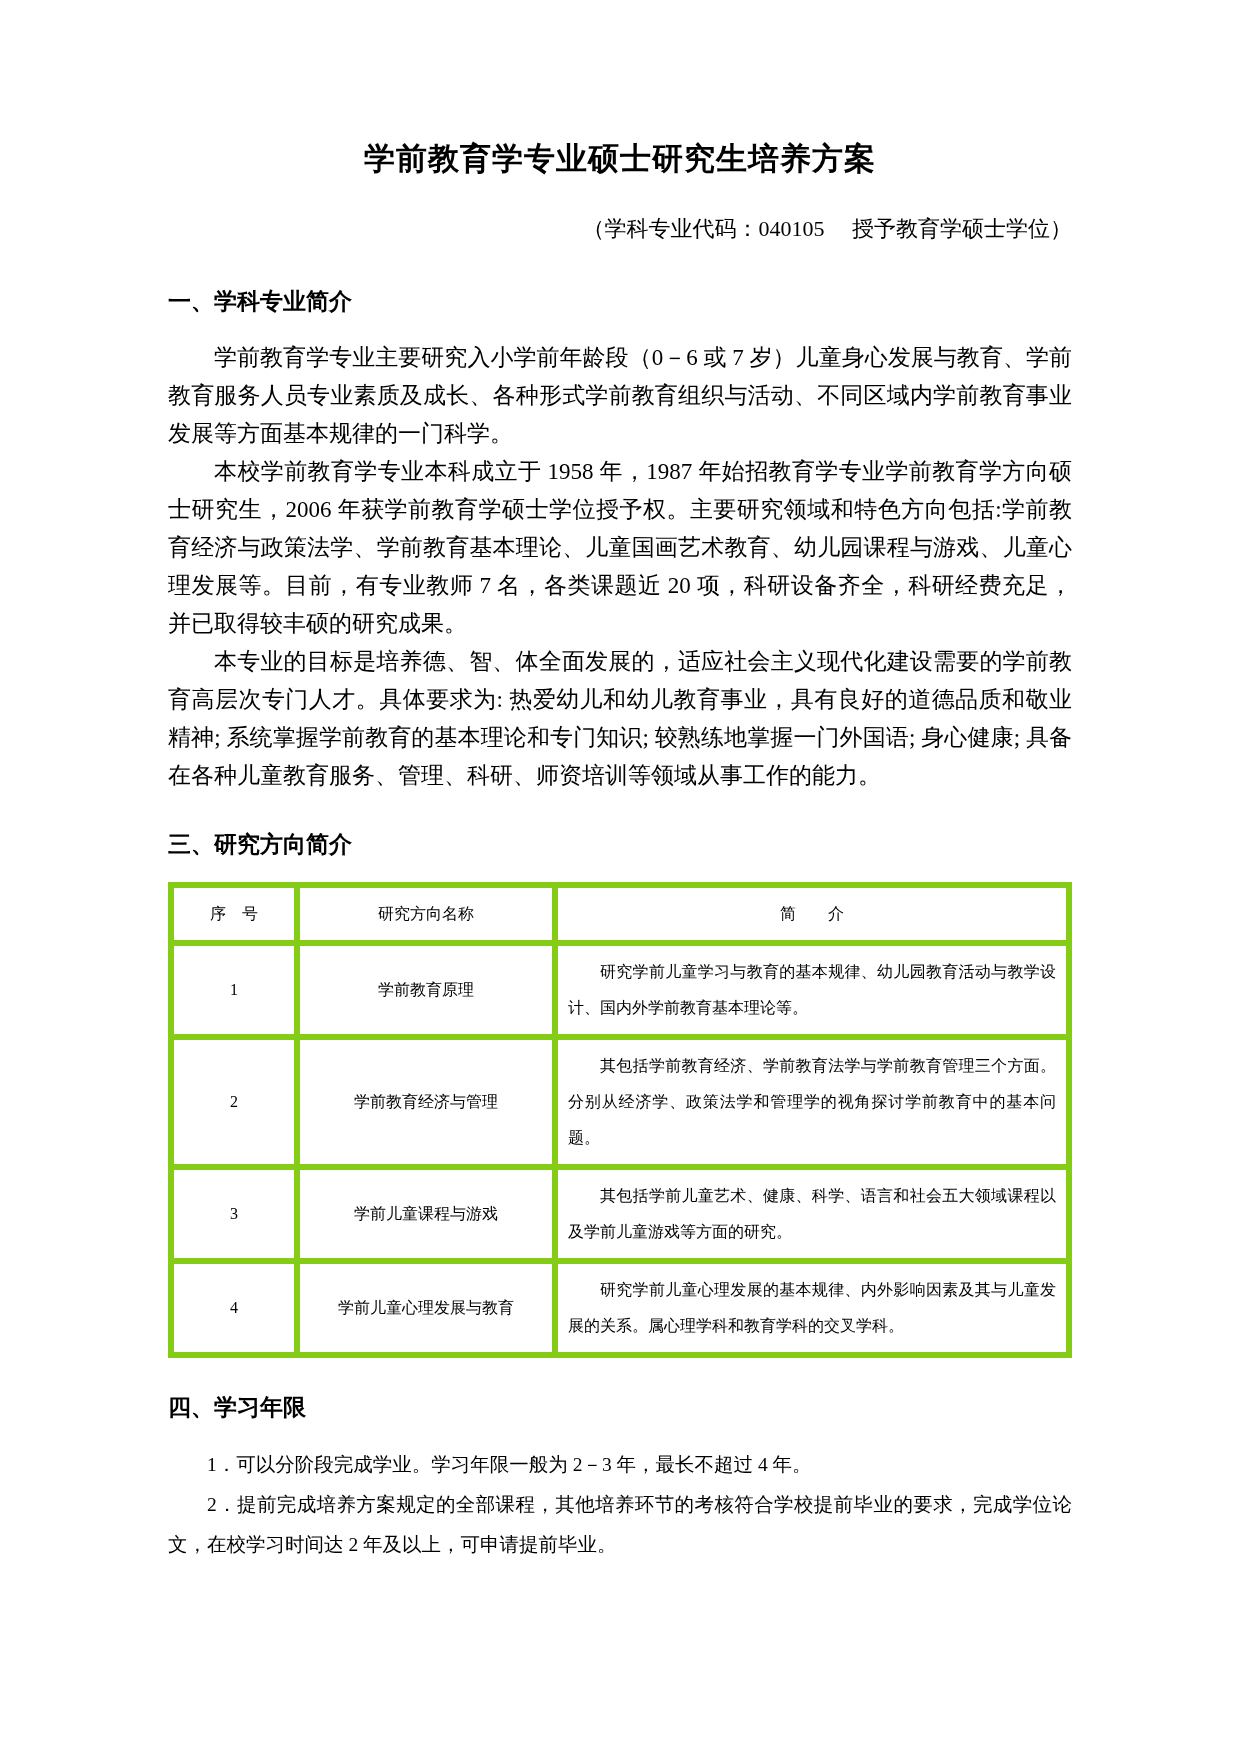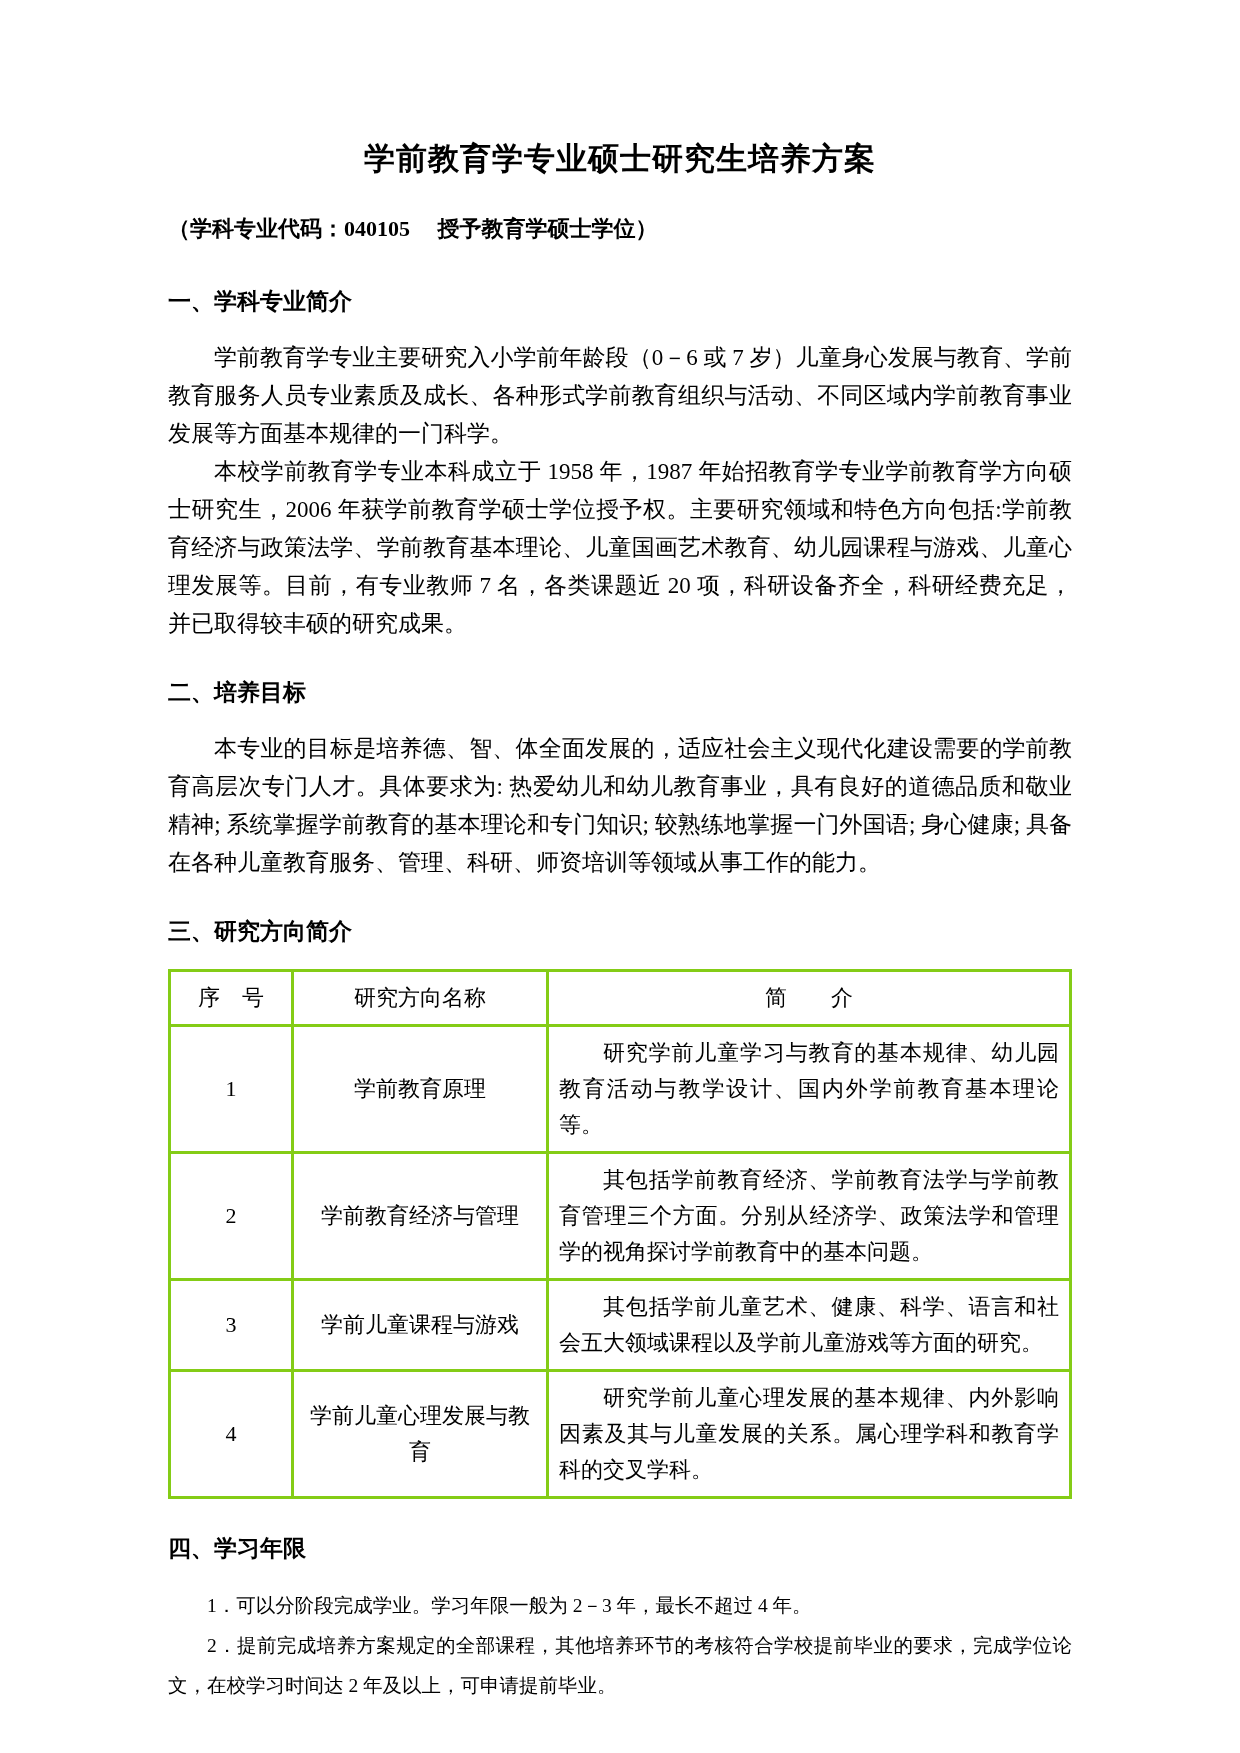--- a/index.html
+++ b/index.html
@@ -23,22 +23,22 @@
   .doc-title {
     margin: 0 0 34px 0;
     font-size: 31px;
     font-weight: bold;
     text-align: center;
     letter-spacing: 1px;
   }
   .doc-subtitle {
     margin: 0 0 42px 0;
     font-size: 22px;
-    font-weight: bold;
-    text-align: left;
+    font-weight: normal;
+    text-align: right;
   }
   .section-heading {
     margin: 34px 0 22px 0;
     font-size: 23px;
     font-weight: bold;
     text-align: left;
   }
   .body-para {
     margin: 0;
     font-size: 23px;
@@ -47,22 +47,22 @@
     text-indent: 2em;
   }
   table.rd-table {
     border-collapse: collapse;
     width: 100%;
     margin: 18px 4px 10px 0;
     table-layout: fixed;
   }
   table.rd-table th,
   table.rd-table td {
-    border: 3px solid #84cc16;
-    font-size: 22px;
+    border: 6px solid #84cc16;
+    font-size: 16px;
     font-weight: normal;
     padding: 8px 10px;
     vertical-align: middle;
     line-height: 36px;
   }
   .col-no   { width: 100px; text-align: center; }
   .col-name { width: 232px; text-align: center; }
   .col-desc { text-align: center; }
   td.cell-no   { text-align: center; }
   td.cell-name { text-align: center; }
@@ -82,21 +82,20 @@
 <div class="page">
 
   <h1 class="doc-title">学前教育学专业硕士研究生培养方案</h1>
 
   <h2 class="doc-subtitle">（学科专业代码：040105　 授予教育学硕士学位）</h2>
 
   <h3 class="section-heading">一、学科专业简介</h3>
   <p class="body-para">学前教育学专业主要研究入小学前年龄段（0－6 或 7 岁）儿童身心发展与教育、学前教育服务人员专业素质及成长、各种形式学前教育组织与活动、不同区域内学前教育事业发展等方面基本规律的一门科学。</p>
   <p class="body-para">本校学前教育学专业本科成立于 1958 年，1987 年始招教育学专业学前教育学方向硕士研究生，2006 年获学前教育学硕士学位授予权。主要研究领域和特色方向包括:学前教育经济与政策法学、学前教育基本理论、儿童国画艺术教育、幼儿园课程与游戏、儿童心理发展等。目前，有专业教师 7 名，各类课题近 20 项，科研设备齐全，科研经费充足，并已取得较丰硕的研究成果。</p>
 
-  <h3 class="section-heading">二、培养目标</h3>
   <p class="body-para">本专业的目标是培养德、智、体全面发展的，适应社会主义现代化建设需要的学前教育高层次专门人才。具体要求为: 热爱幼儿和幼儿教育事业，具有良好的道德品质和敬业精神; 系统掌握学前教育的基本理论和专门知识; 较熟练地掌握一门外国语; 身心健康; 具备在各种儿童教育服务、管理、科研、师资培训等领域从事工作的能力。</p>
 
   <h3 class="section-heading">三、研究方向简介</h3>
 
   <table class="rd-table">
     <thead>
       <tr>
         <th class="col-no">序　号</th>
         <th class="col-name">研究方向名称</th>
         <th class="col-desc">简　　介</th>

